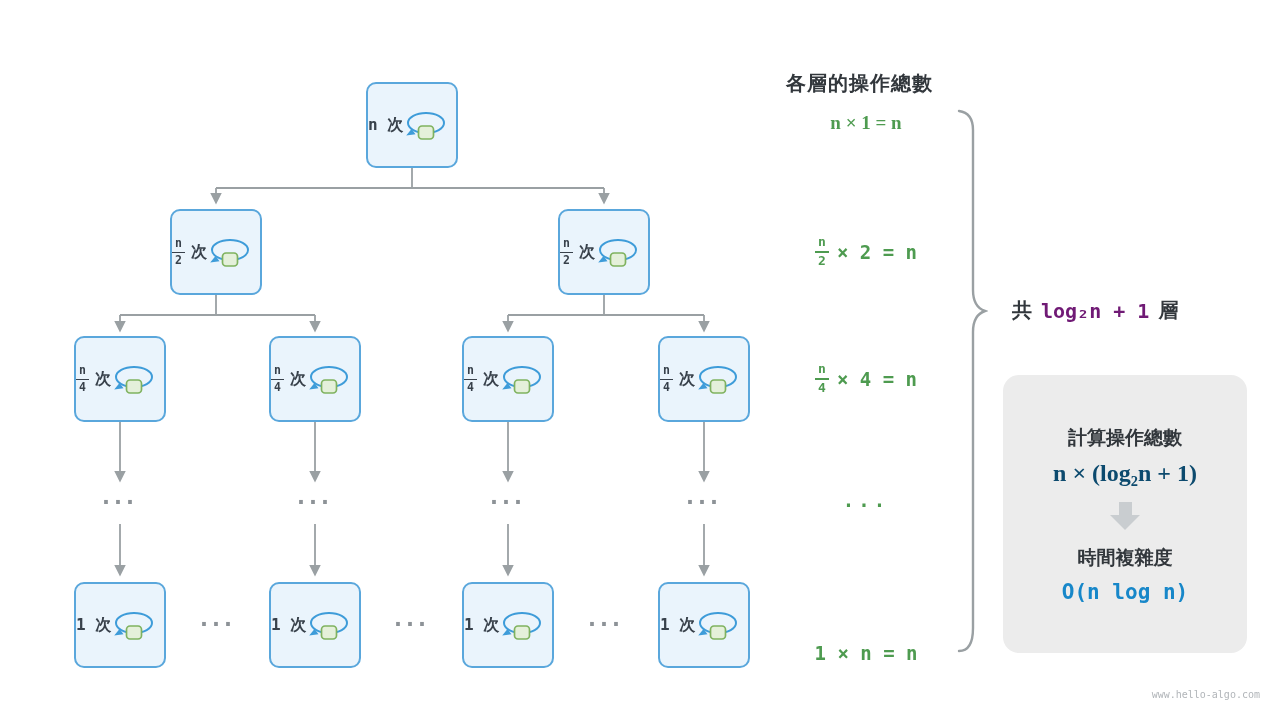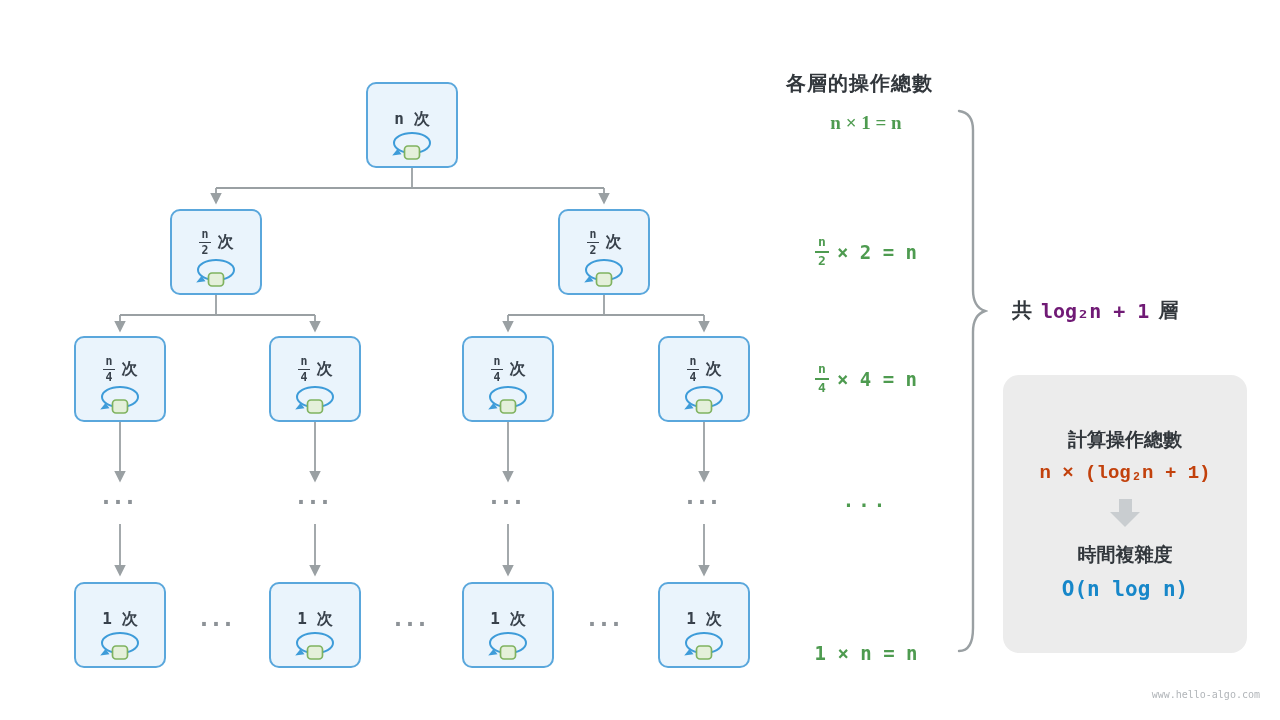--- a/index.html
+++ b/index.html
@@ -2,21 +2,21 @@
 <html><head>
 <meta charset="utf-8">
 <style>
   html,body{margin:0;padding:0;background:#fff;}
   .canvas{position:relative;width:1280px;height:720px;background:#ffffff;overflow:hidden;
           font-family:"DejaVu Sans",sans-serif;}
 
   
   .node{position:absolute;width:92px;height:86px;box-sizing:border-box;
         background:#eaf4fc;border:2px solid #5aa7dc;border-radius:10px;
-        display:flex;flex-direction:column;align-items:center;justify-content:flex-end;
+        display:flex;flex-direction:row;align-items:center;justify-content:flex-start;
         padding:5px 0;}
   .node-label{display:flex;align-items:center;gap:6px;
               font-family:"DejaVu Sans Mono","DejaVu Sans",monospace;
               font-weight:600;font-size:16px;color:#38414b;}
   .frac{display:inline-flex;flex-direction:column;align-items:center;
         font-size:11.5px;line-height:1.15;}
   .frac .num{border-bottom:1.5px solid currentColor;padding:0 3px 1px;}
   .frac .den{padding-top:1px;}
   .loop{line-height:0;}
 
@@ -40,22 +40,22 @@
   .brace{position:absolute;left:954px;top:108px;}
   .brace-label{position:absolute;left:1012px;top:297px;display:flex;align-items:center;gap:9px;
                font-size:20px;font-weight:bold;color:#32373c;}
   .brace-label .bl-formula{color:#701a75;font-family:"DejaVu Sans Mono","DejaVu Sans",monospace;}
 
   
   .summary{position:absolute;left:1003px;top:375px;width:244px;height:278px;
            background:#ececec;border-radius:16px;display:flex;flex-direction:column;
            align-items:center;justify-content:center;gap:9px;}
   .summary .heading{font-size:19px;font-weight:bold;color:#32373c;}
-  .summary .green{color:#c2410c;font-family:Liberation Mono, monospace;
-                  font-weight:bold;font-size:19px;}
+  .summary .green{color:#0c4a6e;font-family:Liberation Serif, serif;
+                  font-weight:bold;font-size:24px;}
   .summary .blue{color:#1787c9;font-family:"DejaVu Sans Mono","DejaVu Sans",monospace;
                  font-weight:bold;font-size:21px;}
   .big-arrow{display:flex;flex-direction:column;align-items:center;margin:6px 0;}
   .big-arrow .stem{width:13px;height:13px;background:#c9cdd0;}
   .big-arrow .head{width:0;height:0;border-left:15px solid transparent;
                    border-right:15px solid transparent;border-top:15px solid #c9cdd0;}
 
   .watermark{position:absolute;right:20px;bottom:20px;
              font-family:"DejaVu Sans Mono","DejaVu Sans",monospace;
              font-size:10px;color:#b1b5b9;}

